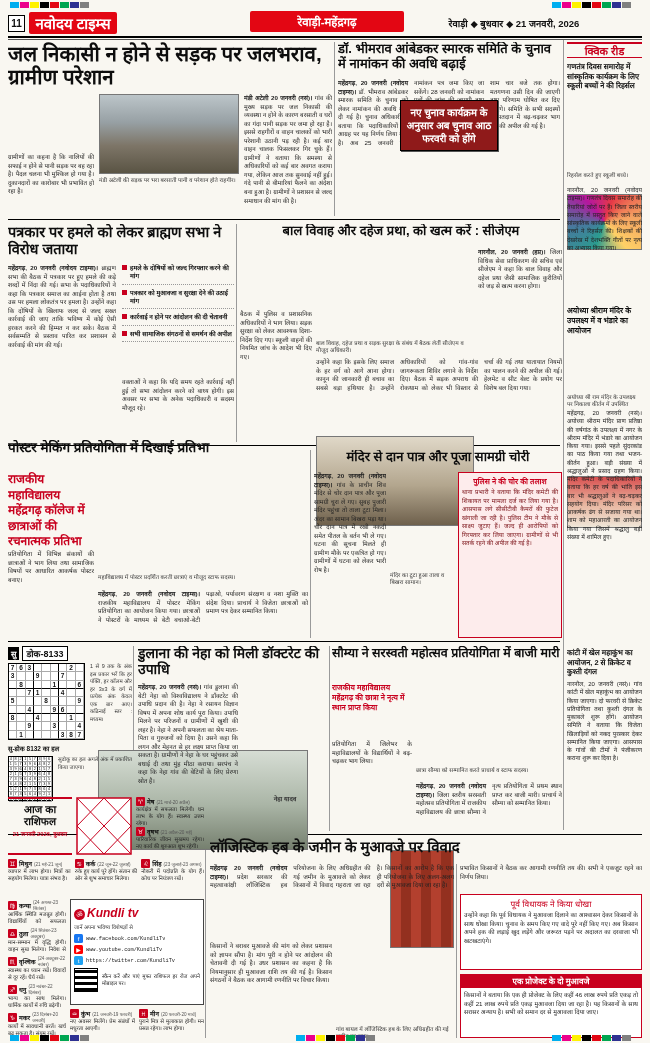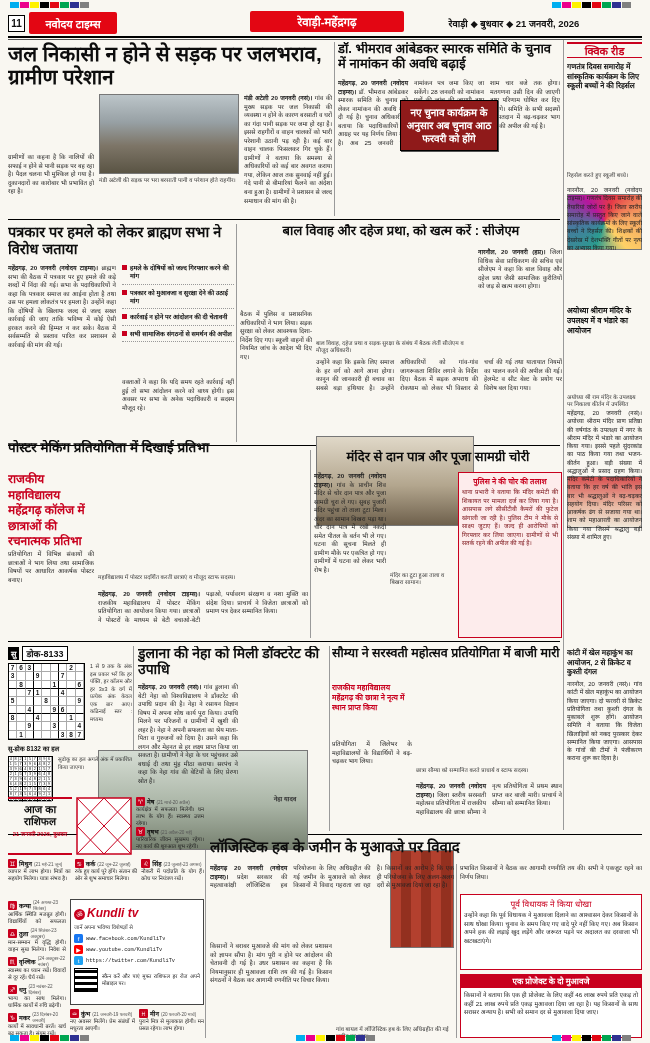--- a/index.html
+++ b/index.html
@@ -95,21 +95,21 @@
       <span style="background: rgb(236, 0, 140);"></span>
       <span style="background: rgb(255, 242, 0);"></span>
       <span style="background: rgb(0, 0, 0);"></span>
       <span style="background: rgb(227, 6, 19);"></span>
       <span style="background: rgb(0, 166, 81);"></span>
       <span style="background: rgb(46, 49, 146);"></span>
       <span style="background: rgb(128, 128, 128);"></span>
     </div>
 
   <div class="abs pageno" style="left:8px;top:15px;width:17px;height:17px;">11</div>
-  <div class="abs masthead-brand" style="left:29px;top:12px;width:88px;height:22px;font-size:11px;font-weight:bold;">नवोदय टाइम्स</div>
+  <div class="abs masthead-brand" style="left:29px;top:12px;width:88px;height:22px;font-size:15px;font-weight:bold;">नवोदय टाइम्स</div>
   <div class="abs masthead-brand" style="left:250px;top:11px;width:154px;height:21px;font-size:11.5px;font-weight:bold;">रेवाड़ी-महेंद्रगढ़</div>
   <div class="abs b" style="left:404px;top:17px;width:220px;font-size:9.5px;text-align:center;color:#111;">रेवाड़ी ◆ बुधवार ◆ 21 जनवरी, 2026</div>
   <div class="abs" style="left:8px;top:36px;width:634px;border-top:2px solid #000;"></div>
   <div class="abs" style="left:8px;top:39px;width:634px;border-top:0.5px solid #555;"></div>
 
   <div class="abs rule-h" style="left:8px;top:219px;width:552px;"></div>
   <div class="abs rule-h" style="left:8px;top:445px;width:552px;"></div>
   <div class="abs rule-h" style="left:8px;top:641px;width:552px;"></div>
   <div class="abs rule-h" style="left:8px;top:834px;width:634px;"></div>
   <div class="abs rule-v" style="left:334px;top:42px;height:174px;"></div>

